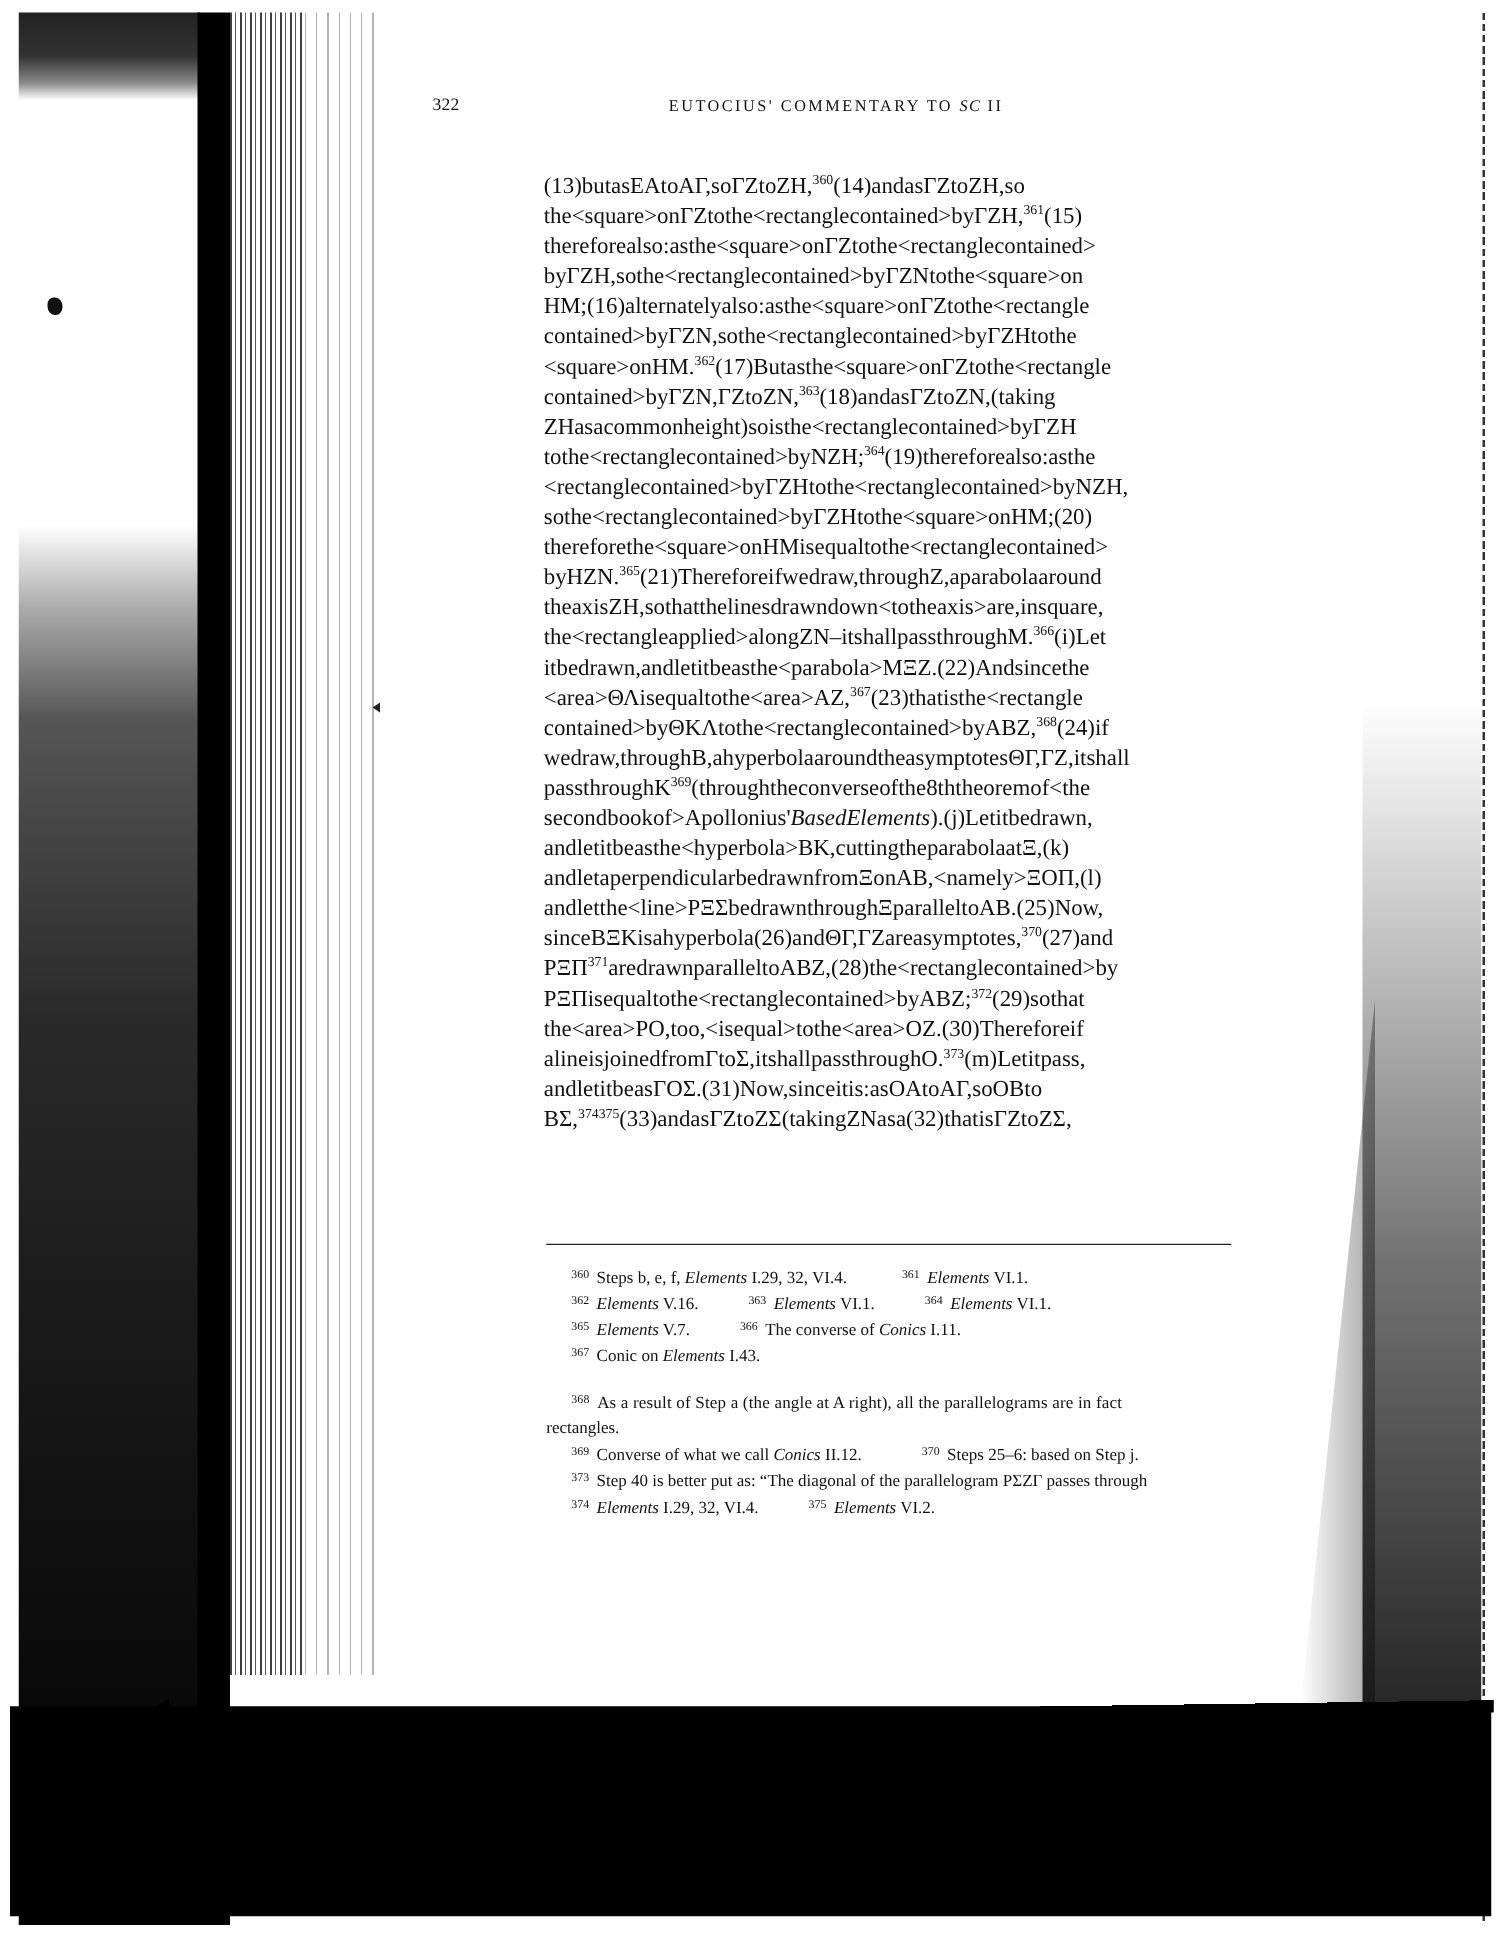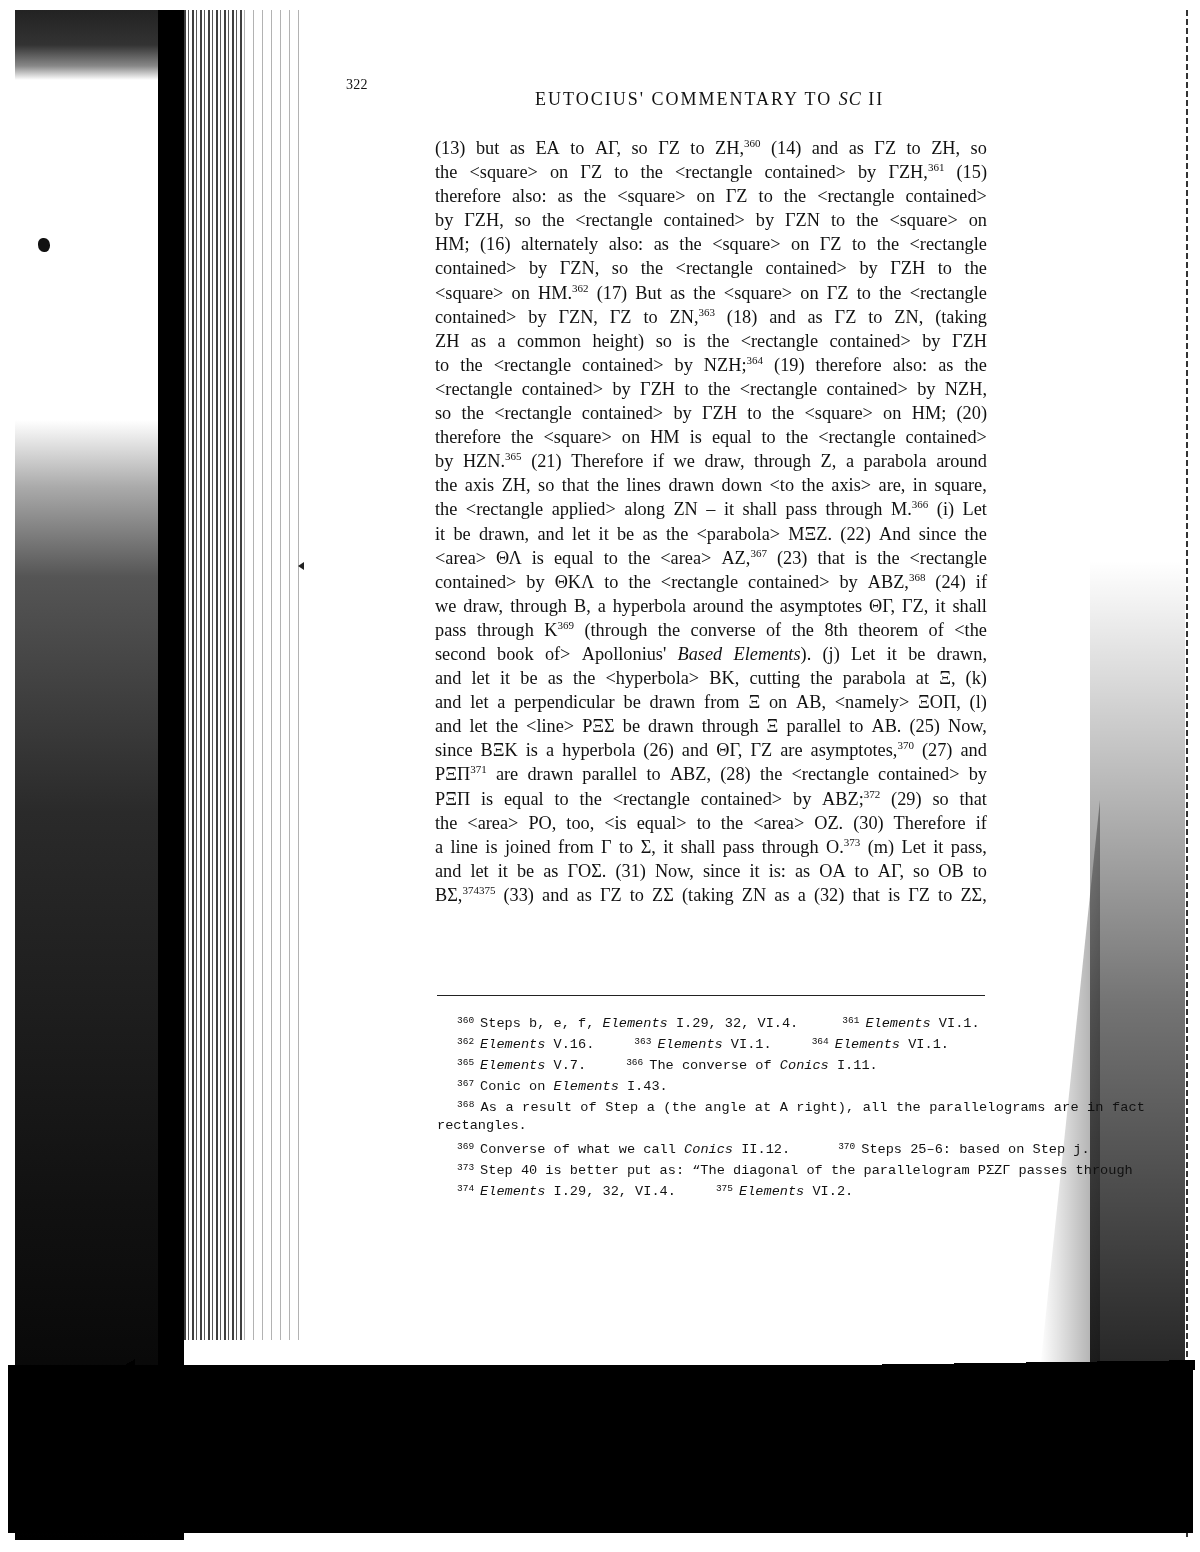--- a/index.html
+++ b/index.html
@@ -68,46 +68,46 @@
   }
 
   
   .running-head {
     position: absolute; top: 77px; left: 343px; width: 630px; height: 20px;
   }
   .page-number {
     position: absolute; left: 3px; top: 0; font-size: 14px; letter-spacing: 0.2px;
   }
   .running-title {
-    position: absolute; left: 192px; top: 12px; font-size: 18px; letter-spacing: 2px;
+    position: absolute; left: 192px; top: 0; font-size: 13px; letter-spacing: 2px;
     text-transform: uppercase;
   }
   .running-title i { text-transform: none; letter-spacing: 1px; }
 
   .body-text {
     position: absolute; left: 435px; top: 136px; width: 552px;
   }
   .line {
     display: block; height: 24.1px; line-height: 24.1px; font-size: 18.3px;
     text-align: justify; text-align-last: justify; white-space: nowrap;
     overflow: visible;
   }
-  .line.j { display: flex; justify-content: space-between; }
+  .line.j { display: flex; }
   .line.j > span { white-space: pre; }
   sup { font-size: 11px; line-height: 0; vertical-align: 7px; }
 
   .fn-rule {
     position: absolute; left: 437px; top: 995px; width: 548px; height: 0;
     border-top: 1.5px solid #222;
   }
   .footnotes {
     position: absolute; left: 437px; top: 1010px; width: 550px;
     font-size: 13.6px; line-height: 21px;
   }
-  .fn-line { display: block; white-space: nowrap; height: 21px; font-family: Liberation Mono, monospace; }
+  .fn-line { display: block; white-space: nowrap; height: 21px; }
   .fn-line .ind { display: inline-block; width: 20px; }
   .fn-num { font-size: 9.5px; vertical-align: 4px; margin-right: 6px; }
   .fn-gap { display: inline-block; }
 </style>
 </head>
 <body>
 
 <div class="left-dark-top"></div>
 <div class="left-dark-lower"></div>
 <div class="spine"></div>
@@ -607,18 +607,18 @@
     </div>
   </div>
 
 <div class="fn-rule"></div>
 
 <div class="footnotes" id="footnotes">
     <div class="fn-line"><span class="ind"></span><span><span class="fn-num">360</span><span>Steps b, e, f, </span><i>Elements</i><span> I.29, 32, VI.4.</span></span><span class="fn-gap" style="width: 44px;"></span><span><span class="fn-num">361</span><i>Elements</i><span> VI.1.</span></span></div>
     <div class="fn-line"><span class="ind"></span><span><span class="fn-num">362</span><i>Elements</i><span> V.16.</span></span><span class="fn-gap" style="width: 40px;"></span><span><span class="fn-num">363</span><i>Elements</i><span> VI.1.</span></span><span class="fn-gap" style="width: 40px;"></span><span><span class="fn-num">364</span><i>Elements</i><span> VI.1.</span></span></div>
     <div class="fn-line"><span class="ind"></span><span><span class="fn-num">365</span><i>Elements</i><span> V.7.</span></span><span class="fn-gap" style="width: 40px;"></span><span><span class="fn-num">366</span><span>The converse of </span><i>Conics</i><span> I.11.</span></span></div>
     <div class="fn-line"><span class="ind"></span><span><span class="fn-num">367</span><span>Conic on </span><i>Elements</i><span> I.43.</span></span></div>
-    <div class="fn-line" style="letter-spacing: 0.15px;"><span class="ind"></span><span><span class="fn-num">368</span><span>As a result of Step a (the angle at A right), all the parallelograms are in fact</span></span></div>
+    <div class="fn-line" style="letter-spacing: 0.15px; margin-top: 16px;"><span class="ind"></span><span><span class="fn-num">368</span><span>As a result of Step a (the angle at A right), all the parallelograms are in fact</span></span></div>
     <div class="fn-line">rectangles.</div>
     <div class="fn-line"><span class="ind"></span><span><span class="fn-num">369</span><span>Converse of what we call </span><i>Conics</i><span> II.12.</span></span><span class="fn-gap" style="width: 48px;"></span><span><span class="fn-num">370</span><span>Steps 25–6: based on Step j.</span></span></div>
     <div class="fn-line"><span class="ind"></span><span><span class="fn-num">373</span><span>Step 40 is better put as: “The diagonal of the parallelogram ΡΣZΓ passes through</span></span></div>
     <div class="fn-line"><span class="ind"></span><span><span class="fn-num">374</span><i>Elements</i><span> I.29, 32, VI.4.</span></span><span class="fn-gap" style="width: 40px;"></span><span><span class="fn-num">375</span><i>Elements</i><span> VI.2.</span></span></div>
   </div>
 
 </body></html>

